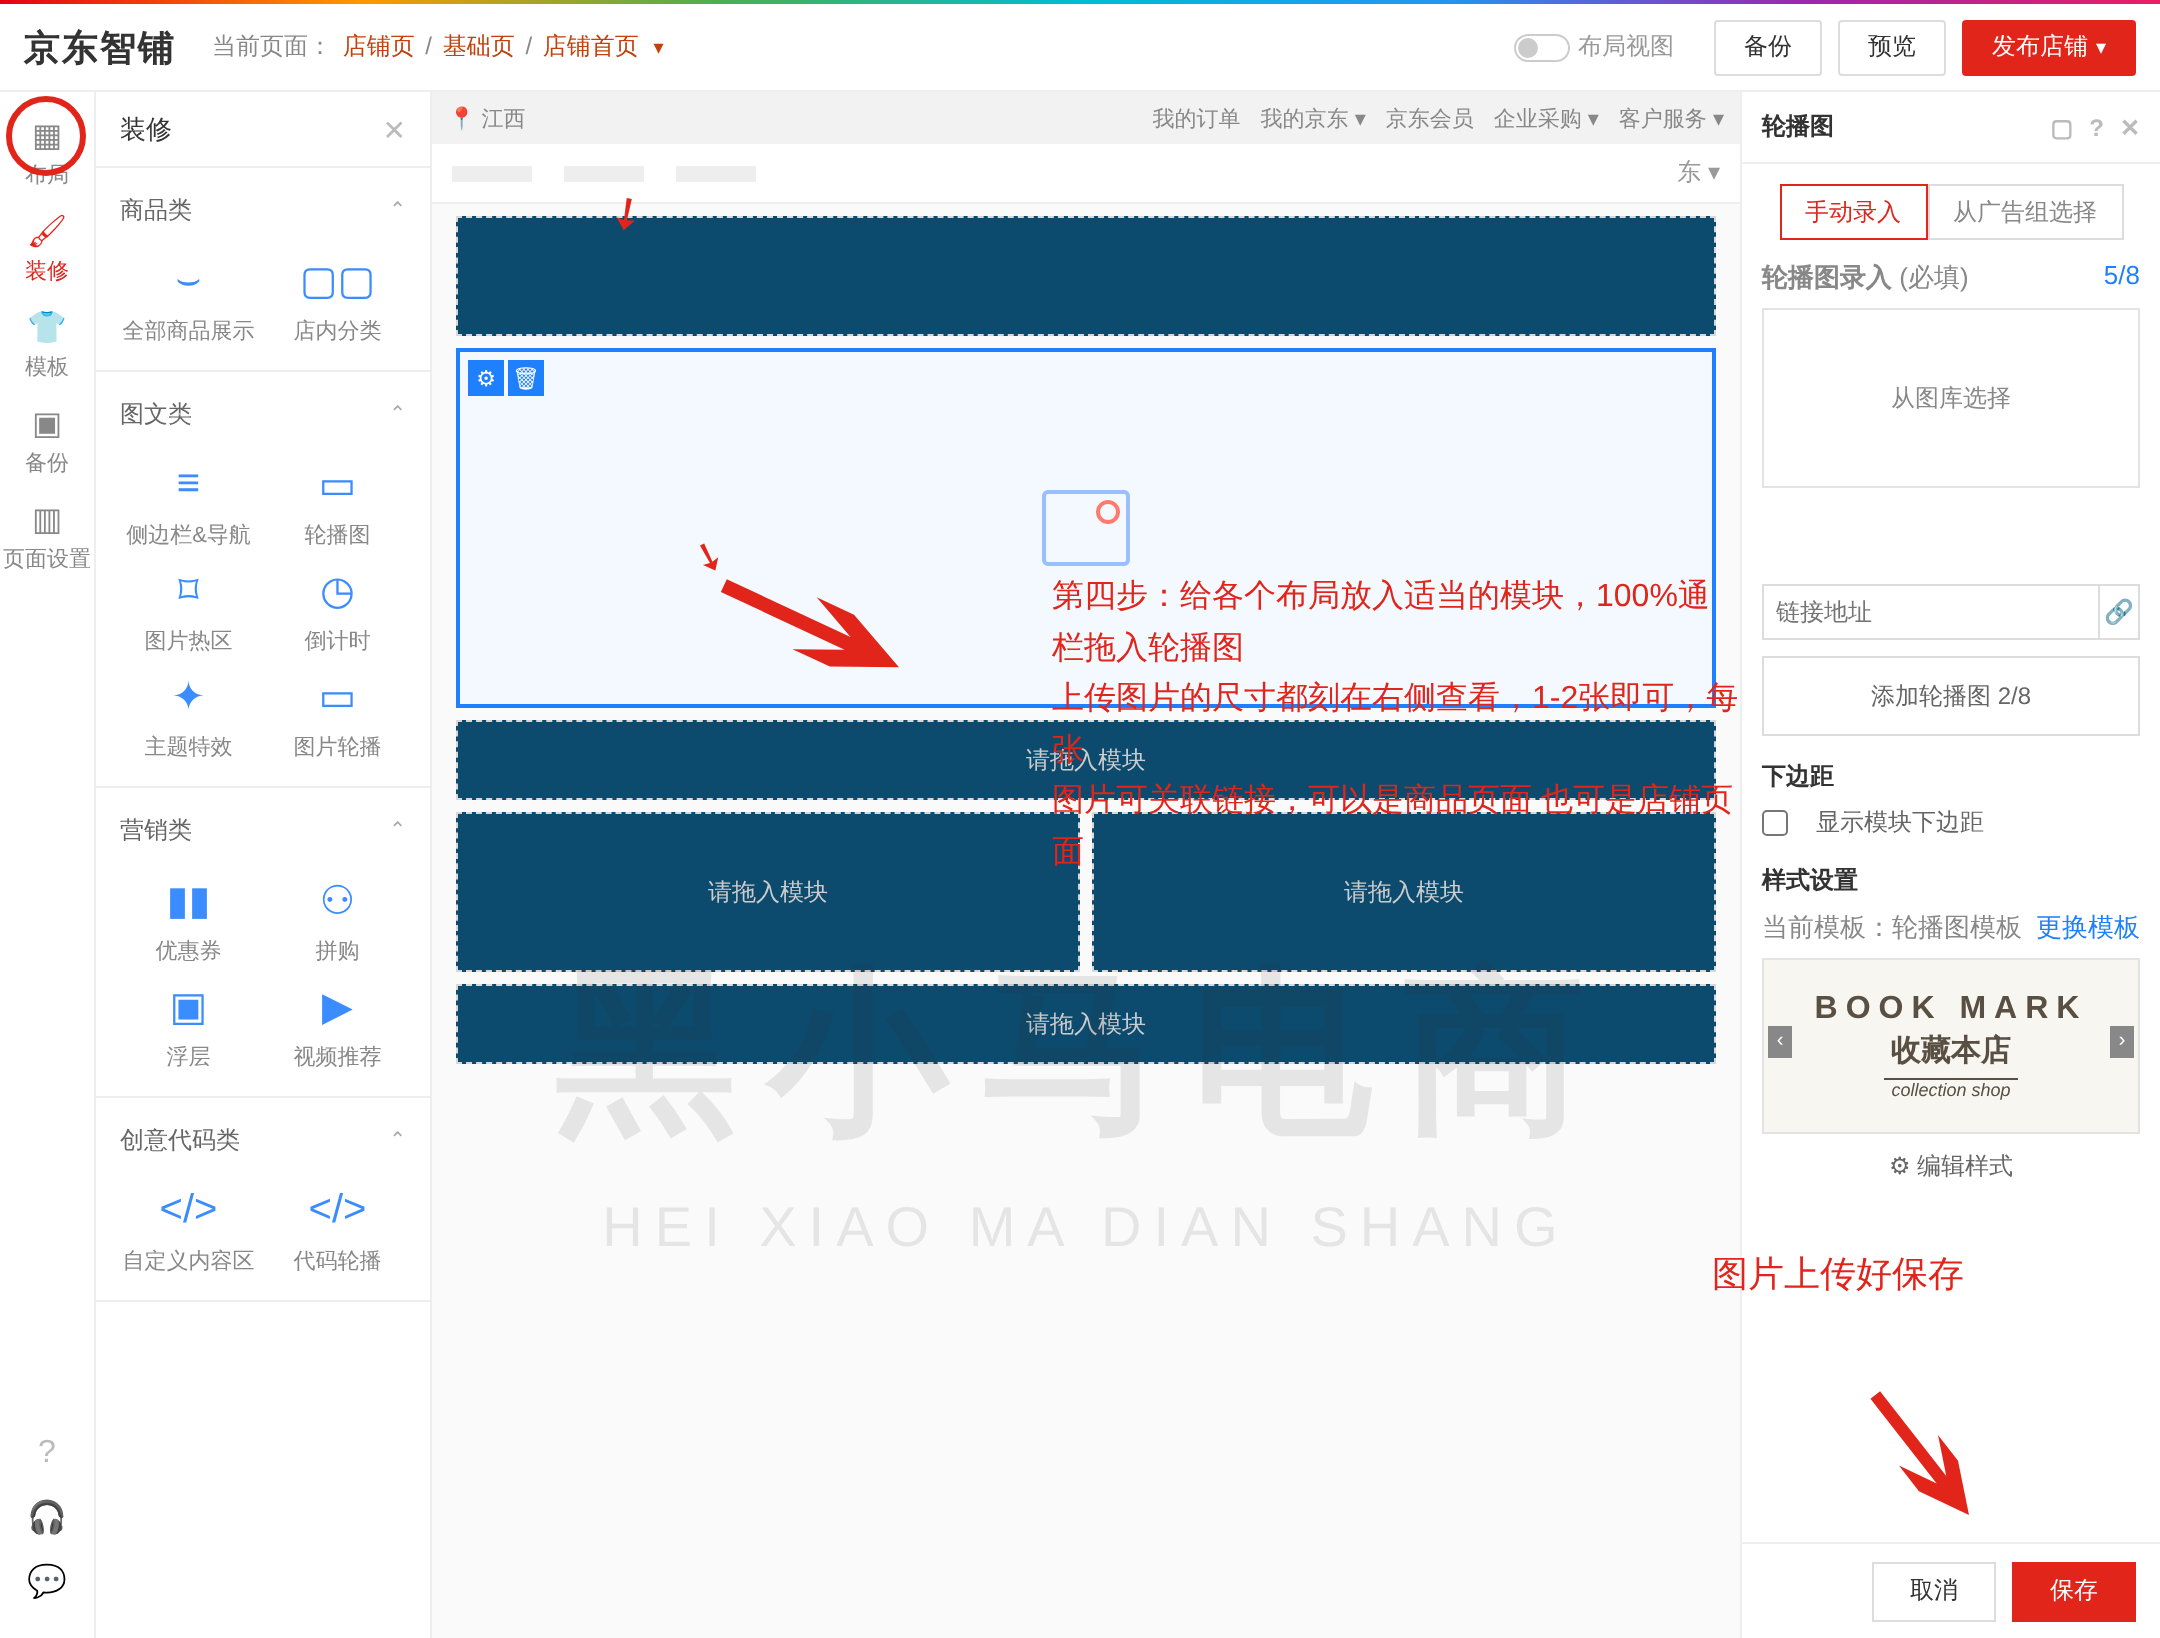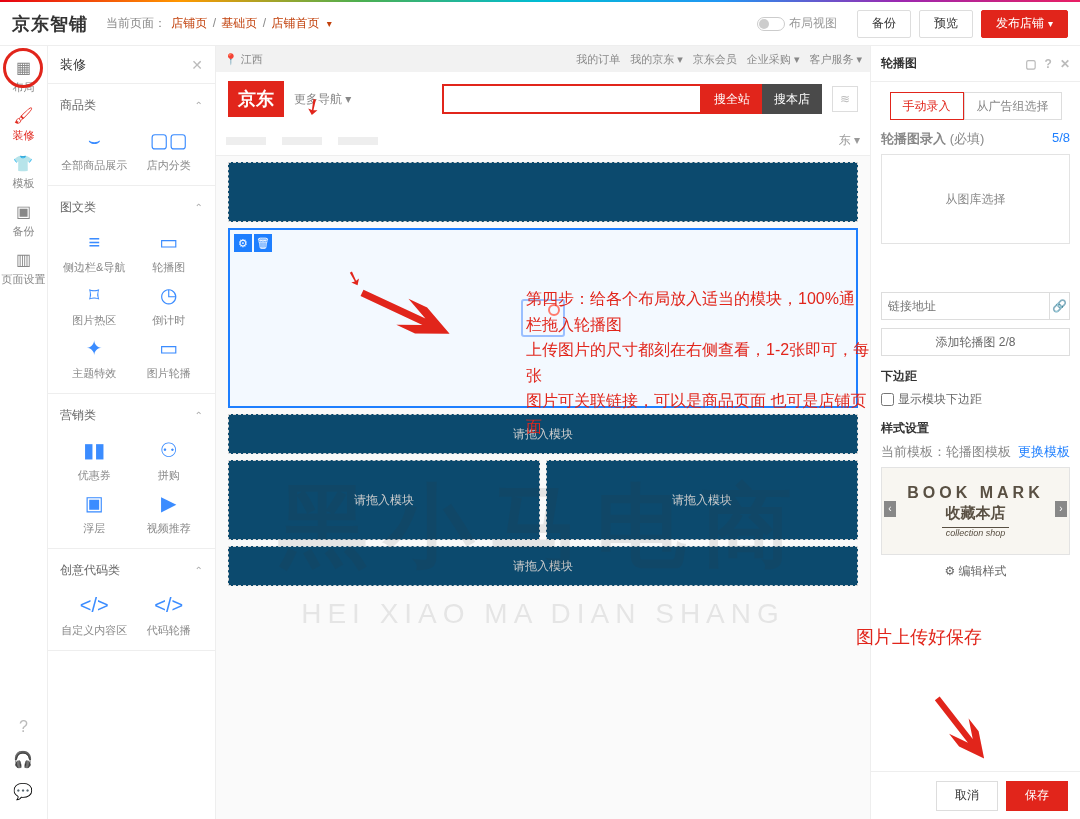--- a/index.html
+++ b/index.html
@@ -82,23 +82,23 @@
   .r-body{padding:10px;flex:1;overflow:auto;}
   .tabpair{display:flex;justify-content:center;gap:0;margin-bottom:10px;}
   .tp-btn{height:28px;padding:0 12px;border:1px solid #e1251b;display:flex;align-items:center;cursor:pointer;color:#e1251b;}
   .tp-btn.alt{border-color:#ddd;color:#888;}
   .mini{font-size:13px;color:#888;}
   .count{color:#1e7fff;}
   .imgpick{height:90px;border:1px solid #e3e3e3;margin:6px 0;display:flex;align-items:center;justify-content:center;color:#888;cursor:pointer;font-size:12px;}
   .linkin{display:flex;height:28px;margin-top:48px;}
   .linkin input{flex:1;border:1px solid #ddd;padding:0 6px;font-size:12px;outline:none;}
   .linkin .lk{width:28px;border:1px solid #ddd;border-left:0;display:flex;align-items:center;justify-content:center;color:#888;cursor:pointer;}
-  .addbtn{width:100%;height:28px;border:1px solid #ddd;margin-top:8px;display:flex;align-items:center;justify-content:center;color:#666;cursor:pointer;}
+  .addbtn{width:100%;height:40px;border:1px solid #ddd;margin-top:8px;display:flex;align-items:center;justify-content:center;color:#666;cursor:pointer;}
   .sec-t{font-size:12px;font-weight:bold;margin:12px 0 6px;}
-  .chk{display:flex;align-items:center;gap:4px;color:#666;}
+  .chk{display:flex;align-items:center;gap:14px;color:#666;}
   .chk input{width:13px;height:13px;}
   .styinfo{display:flex;align-items:center;margin:6px 0;}
   .styinfo .blue{margin-left:auto;color:#1e7fff;cursor:pointer;}
   .preview{height:88px;border:1px solid #e3e3e3;display:flex;align-items:center;justify-content:center;position:relative;background:#f8f6f1;}
   .bookmark{text-align:center;color:#595043;}
   .bookmark .en{font-size:16px;letter-spacing:4px;font-weight:bold;}
   .bookmark .cn{font-size:15px;font-weight:bold;margin:2px 0;}
   .bookmark .sub{font-size:9px;font-style:italic;border-top:1px solid #595043;display:inline-block;padding:0 4px;}
   .carets{position:absolute;top:38%;width:12px;height:16px;background:#888;color:#fff;display:flex;align-items:center;justify-content:center;font-size:10px;}
   .carets.l{left:2px;}
@@ -266,32 +266,20 @@
     <div class="jdbar">
       <span class="loc">📍 <span>江西</span></span>
       <div class="r">
         <span>我的订单</span>
         <span><span>我的京东</span> ▾</span>
         <span>京东会员</span>
         <span><span>企业采购</span> ▾</span>
         <span><span>客户服务</span> ▾</span>
       </div>
     </div>
-    <div class="jdhead">
-      <div class="jdlogo">京东</div>
-      <span class="morelink"><span>更多导航</span> ▾</span>
-      <div class="search">
-        <input style="">
-        <div class="sbtn">搜全站</div>
-        <div class="sbtn2">搜本店</div>
-      </div>
-      <div class="layerbtn">
-          <span>≋</span>
-        </div>
-    </div>
     <div class="navline">
       <div class="sk"></div>
         <div class="sk"></div>
         <div class="sk"></div>
       <div style="margin-left:auto"><span>东</span> ▾</div>
     </div>
 
     <div class="ghost-row row-h60"></div>
     <div class="carousel-slot">
       <div class="slot-ctrl">

